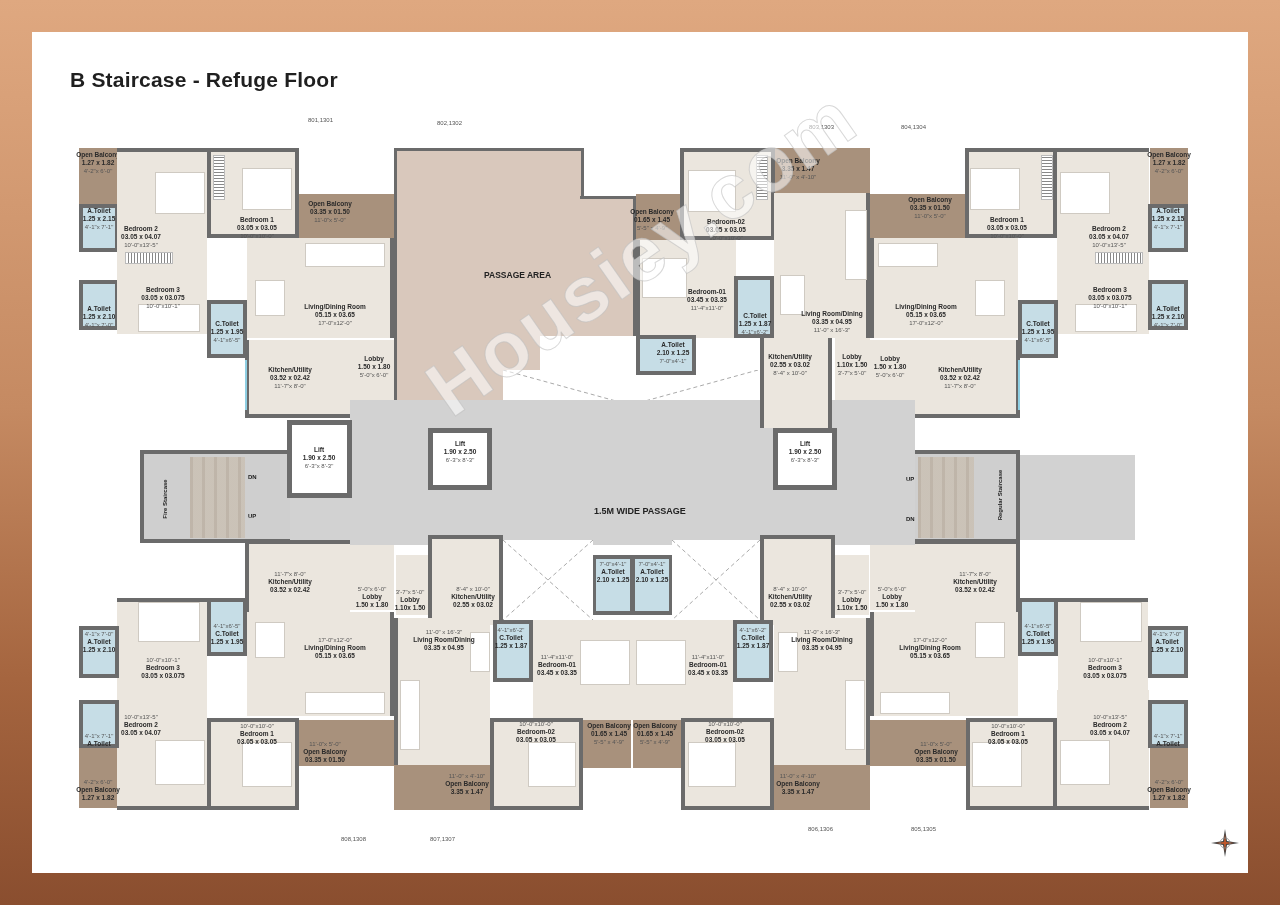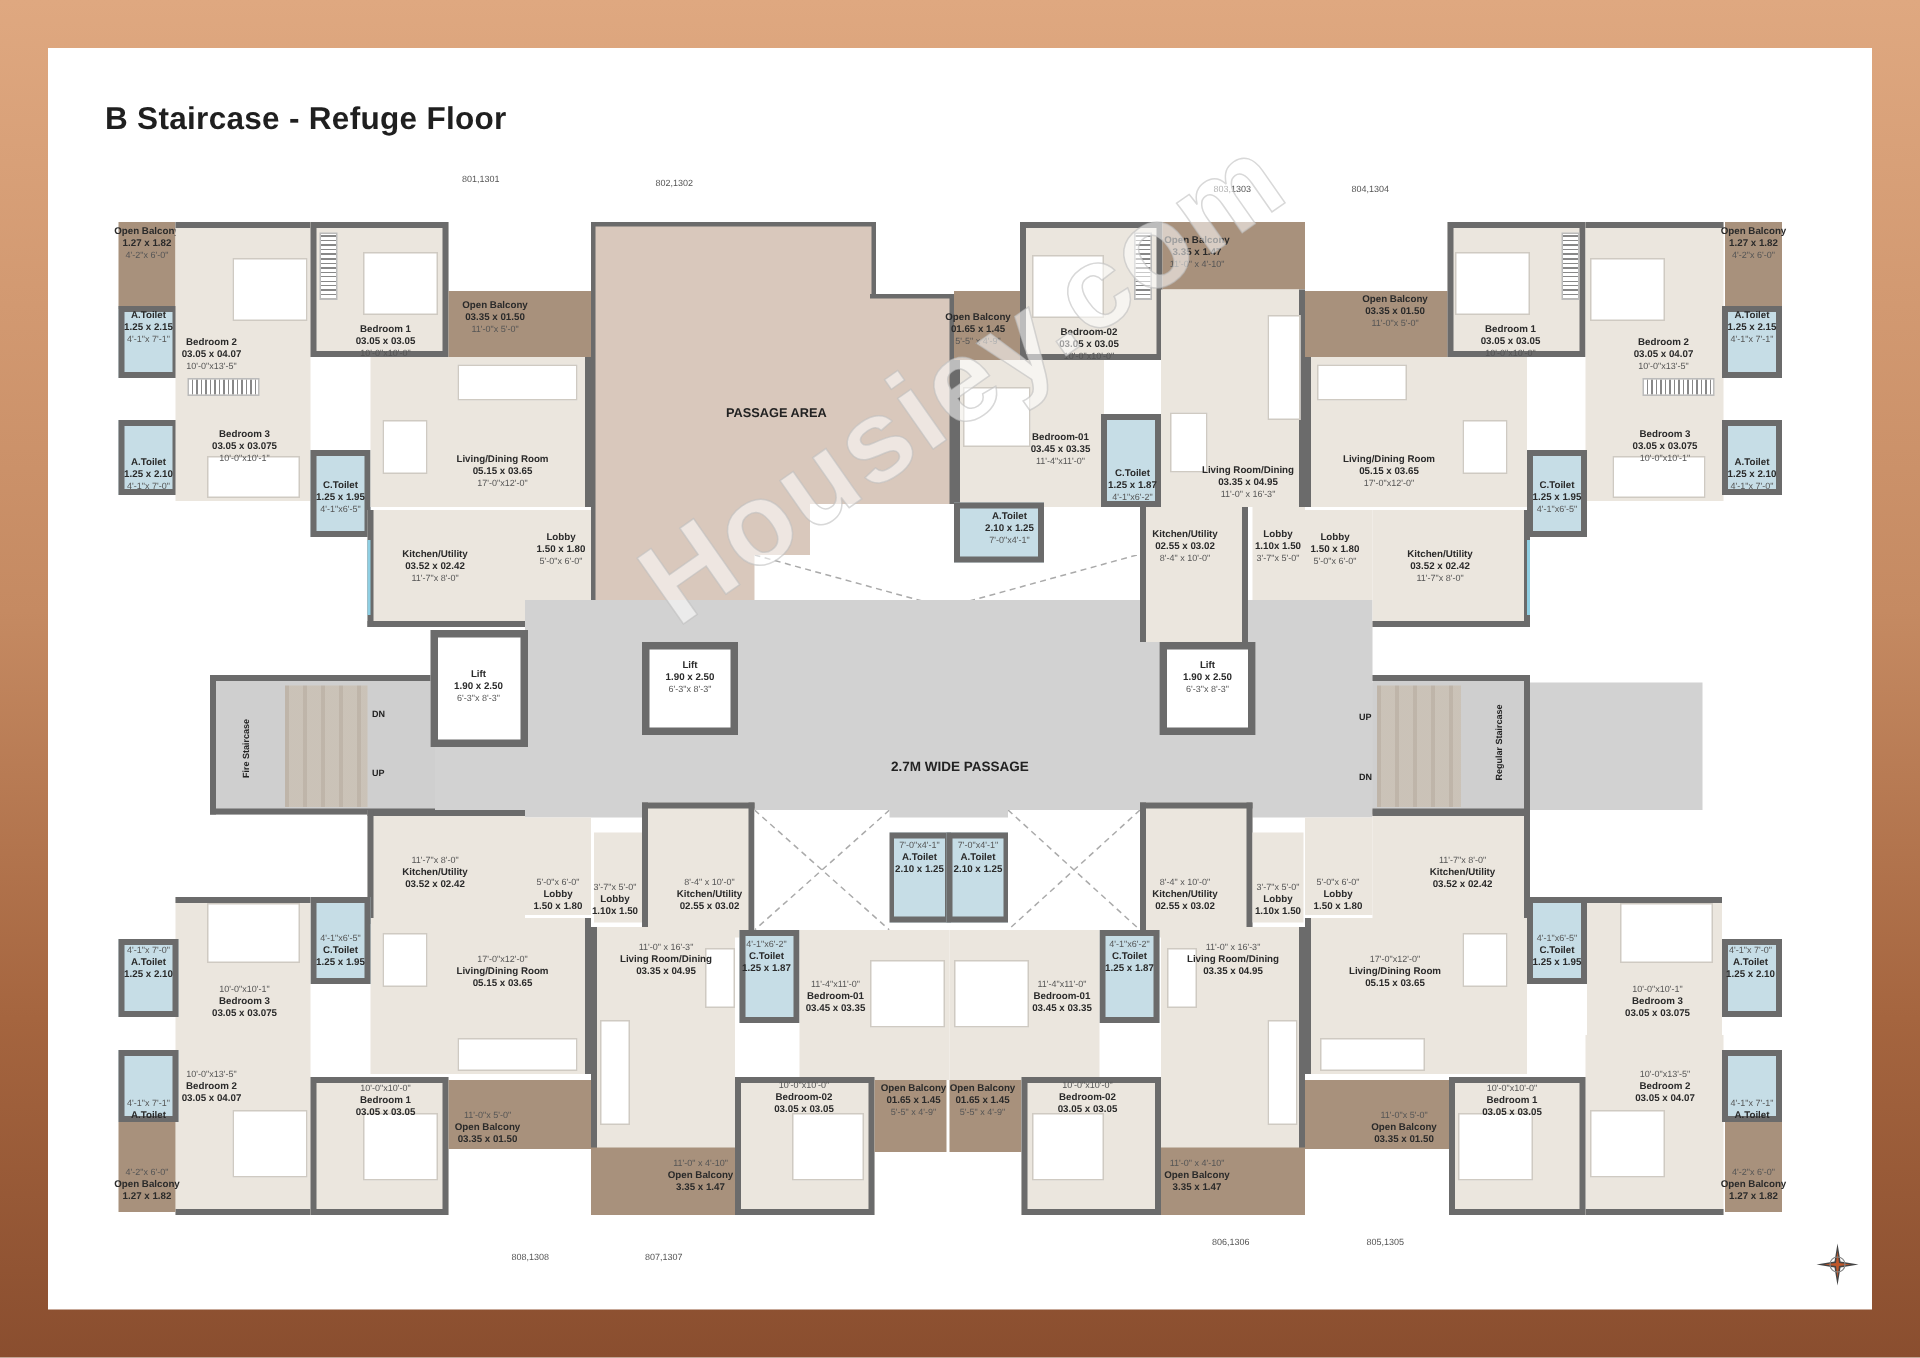--- a/index.html
+++ b/index.html
@@ -64,21 +64,21 @@
 <div class="reflabel" style="left:484px;top:270px">PASSAGE AREA</div>
 
 <div class="xcut" style="left:503px;top:370px;width:255px;height:70px">
   <svg viewBox="0 0 255 70" preserveAspectRatio="none">
       <path d="M0 0 L255 70 M255 0 L0 70" stroke="#aaa" stroke-dasharray="4 3" fill="none"></path>
     </svg>
 </div>
 
 <div class="room passage" style="left:350px;top:400px;width:565px;height:145px"></div>
 <div class="room passage" style="left:145px;top:455px;width:990px;height:85px"></div>
-<div class="passlabel" style="left:594px;top:506px">2.7M WIDE PASSAGE</div>
+<div class="passlabel" style="left:594px;top:506px">1.5M WIDE PASSAGE</div>
 
 <div class="room stair wall" style="left:140px;top:450px;width:150px;height:93px;border-right:none"></div>
 <div class="abs stair-steps" style="left:190px;top:457px;width:55px;height:81px"></div>
 <div class="vlabel" style="left:145px;top:496px">Fire Staircase</div>
 <div class="updn" style="left:248px;top:474px">DN</div>
 <div class="updn" style="left:248px;top:513px">UP</div>
 
 <div class="room stair wall" style="left:915px;top:450px;width:105px;height:93px;border-left:none"></div>
 <div class="abs stair-steps" style="left:918px;top:457px;width:56px;height:81px"></div>
 <div class="vlabel" style="left:975px;top:492px">Regular Staircase</div>

